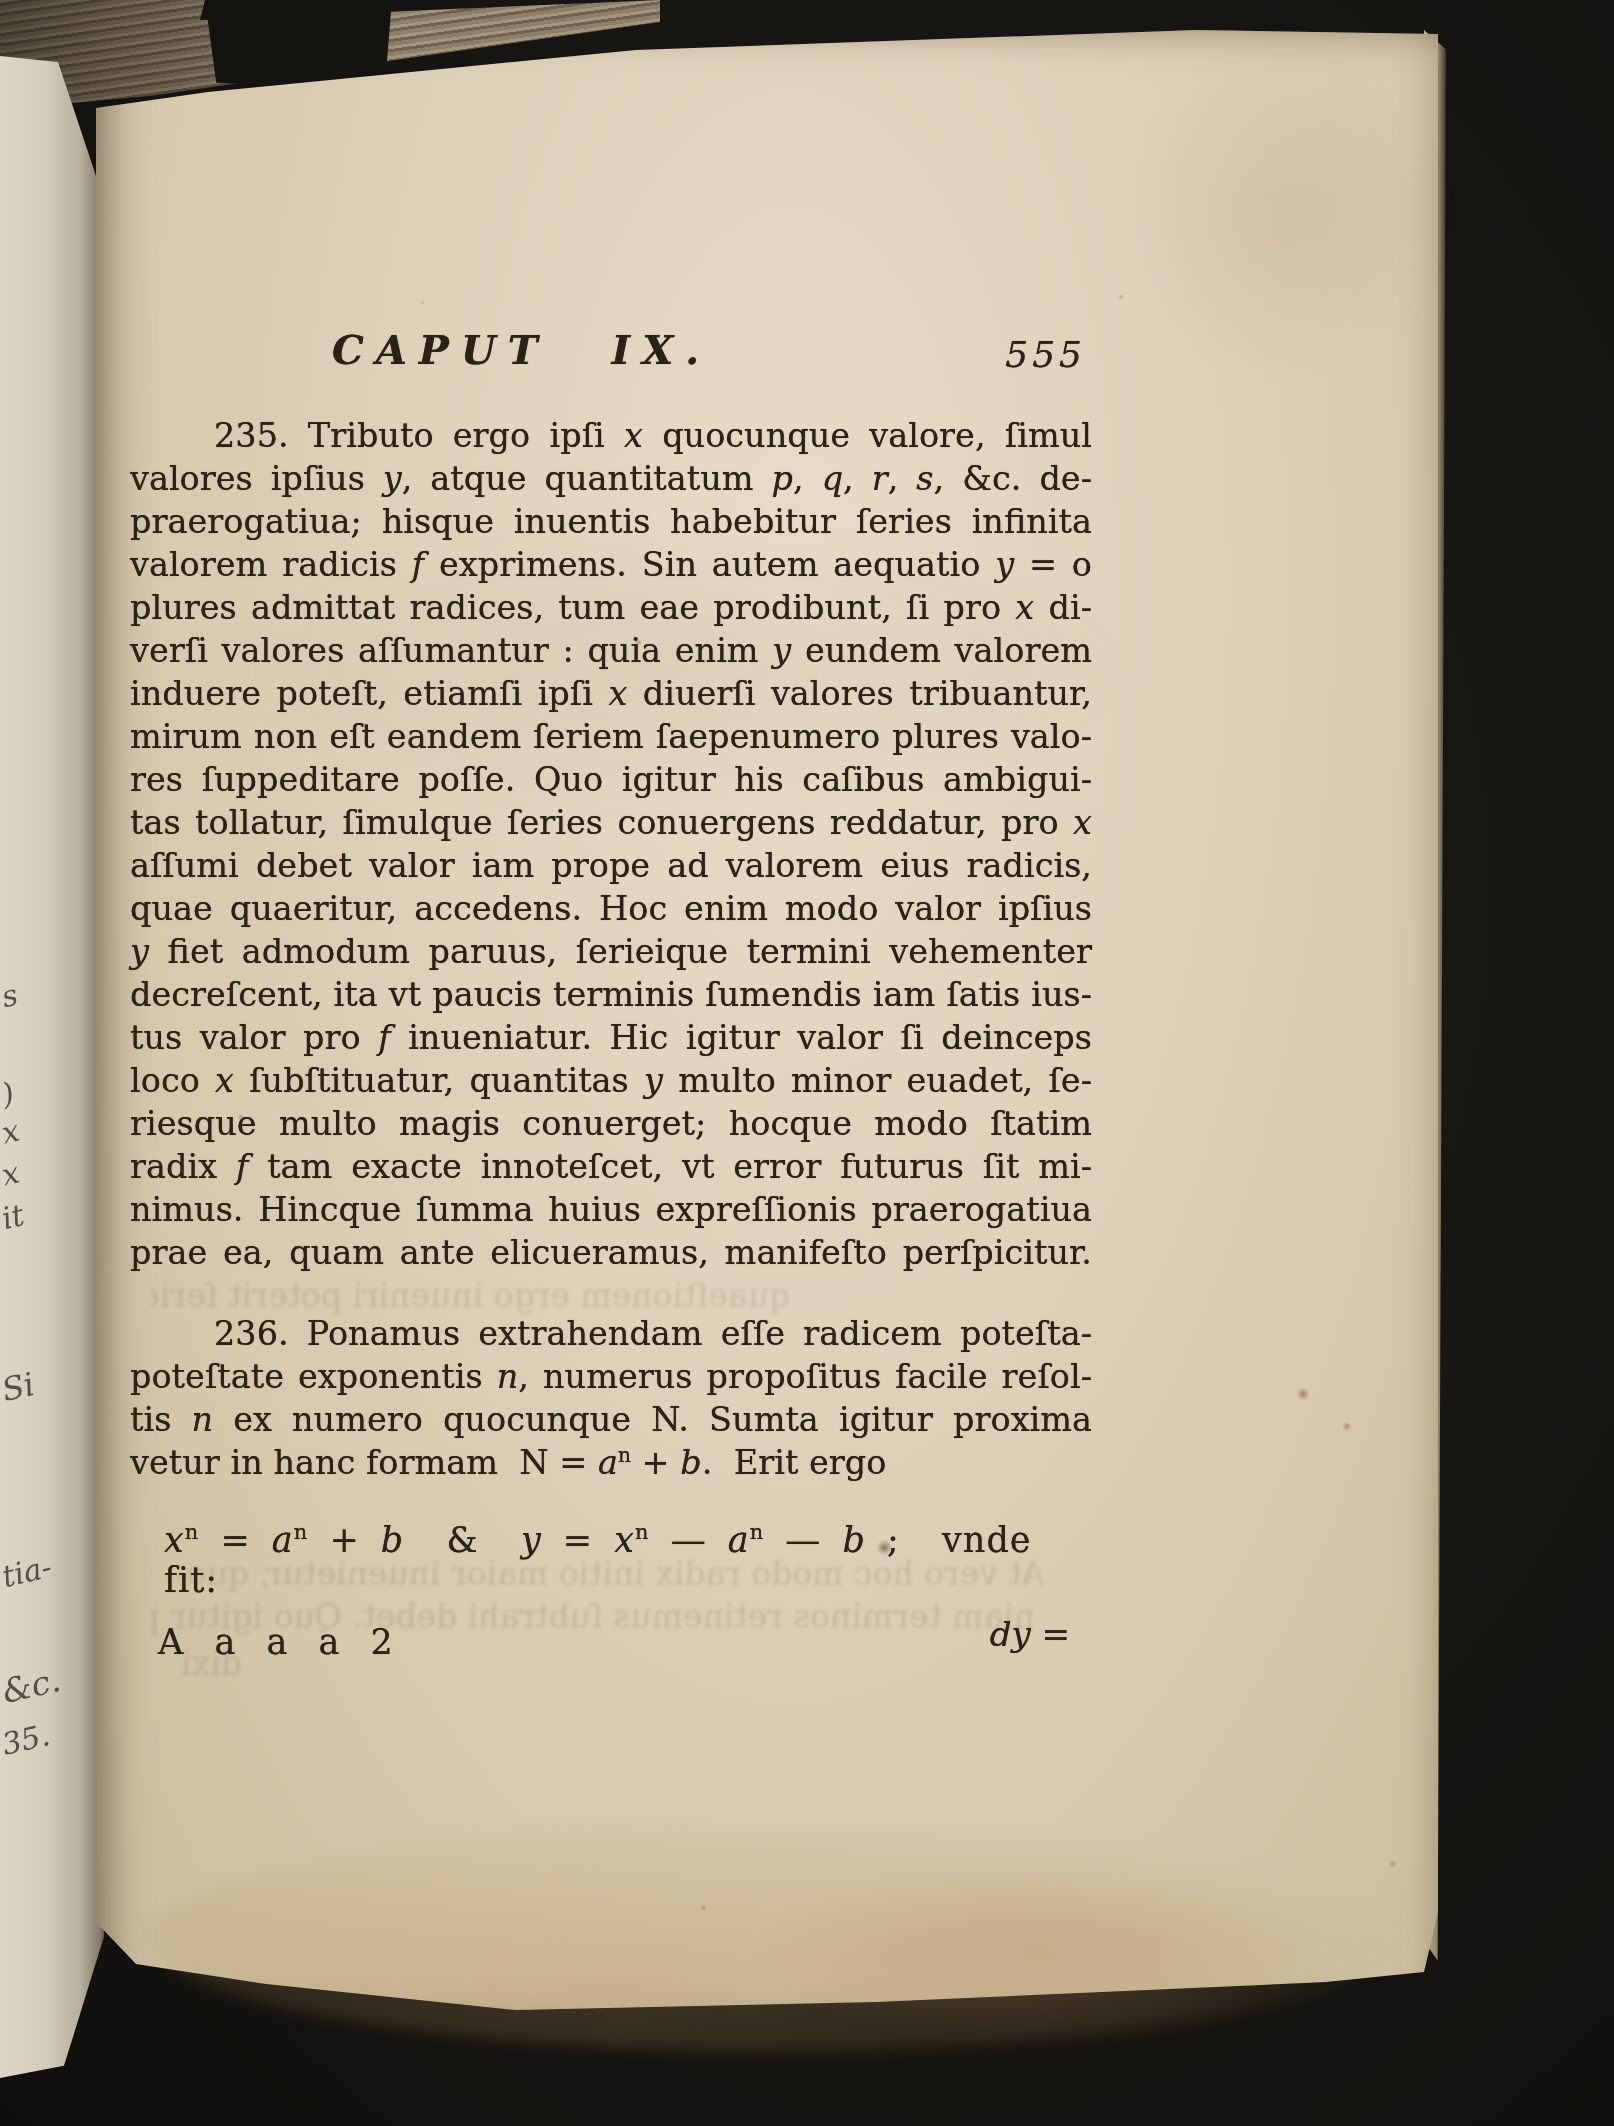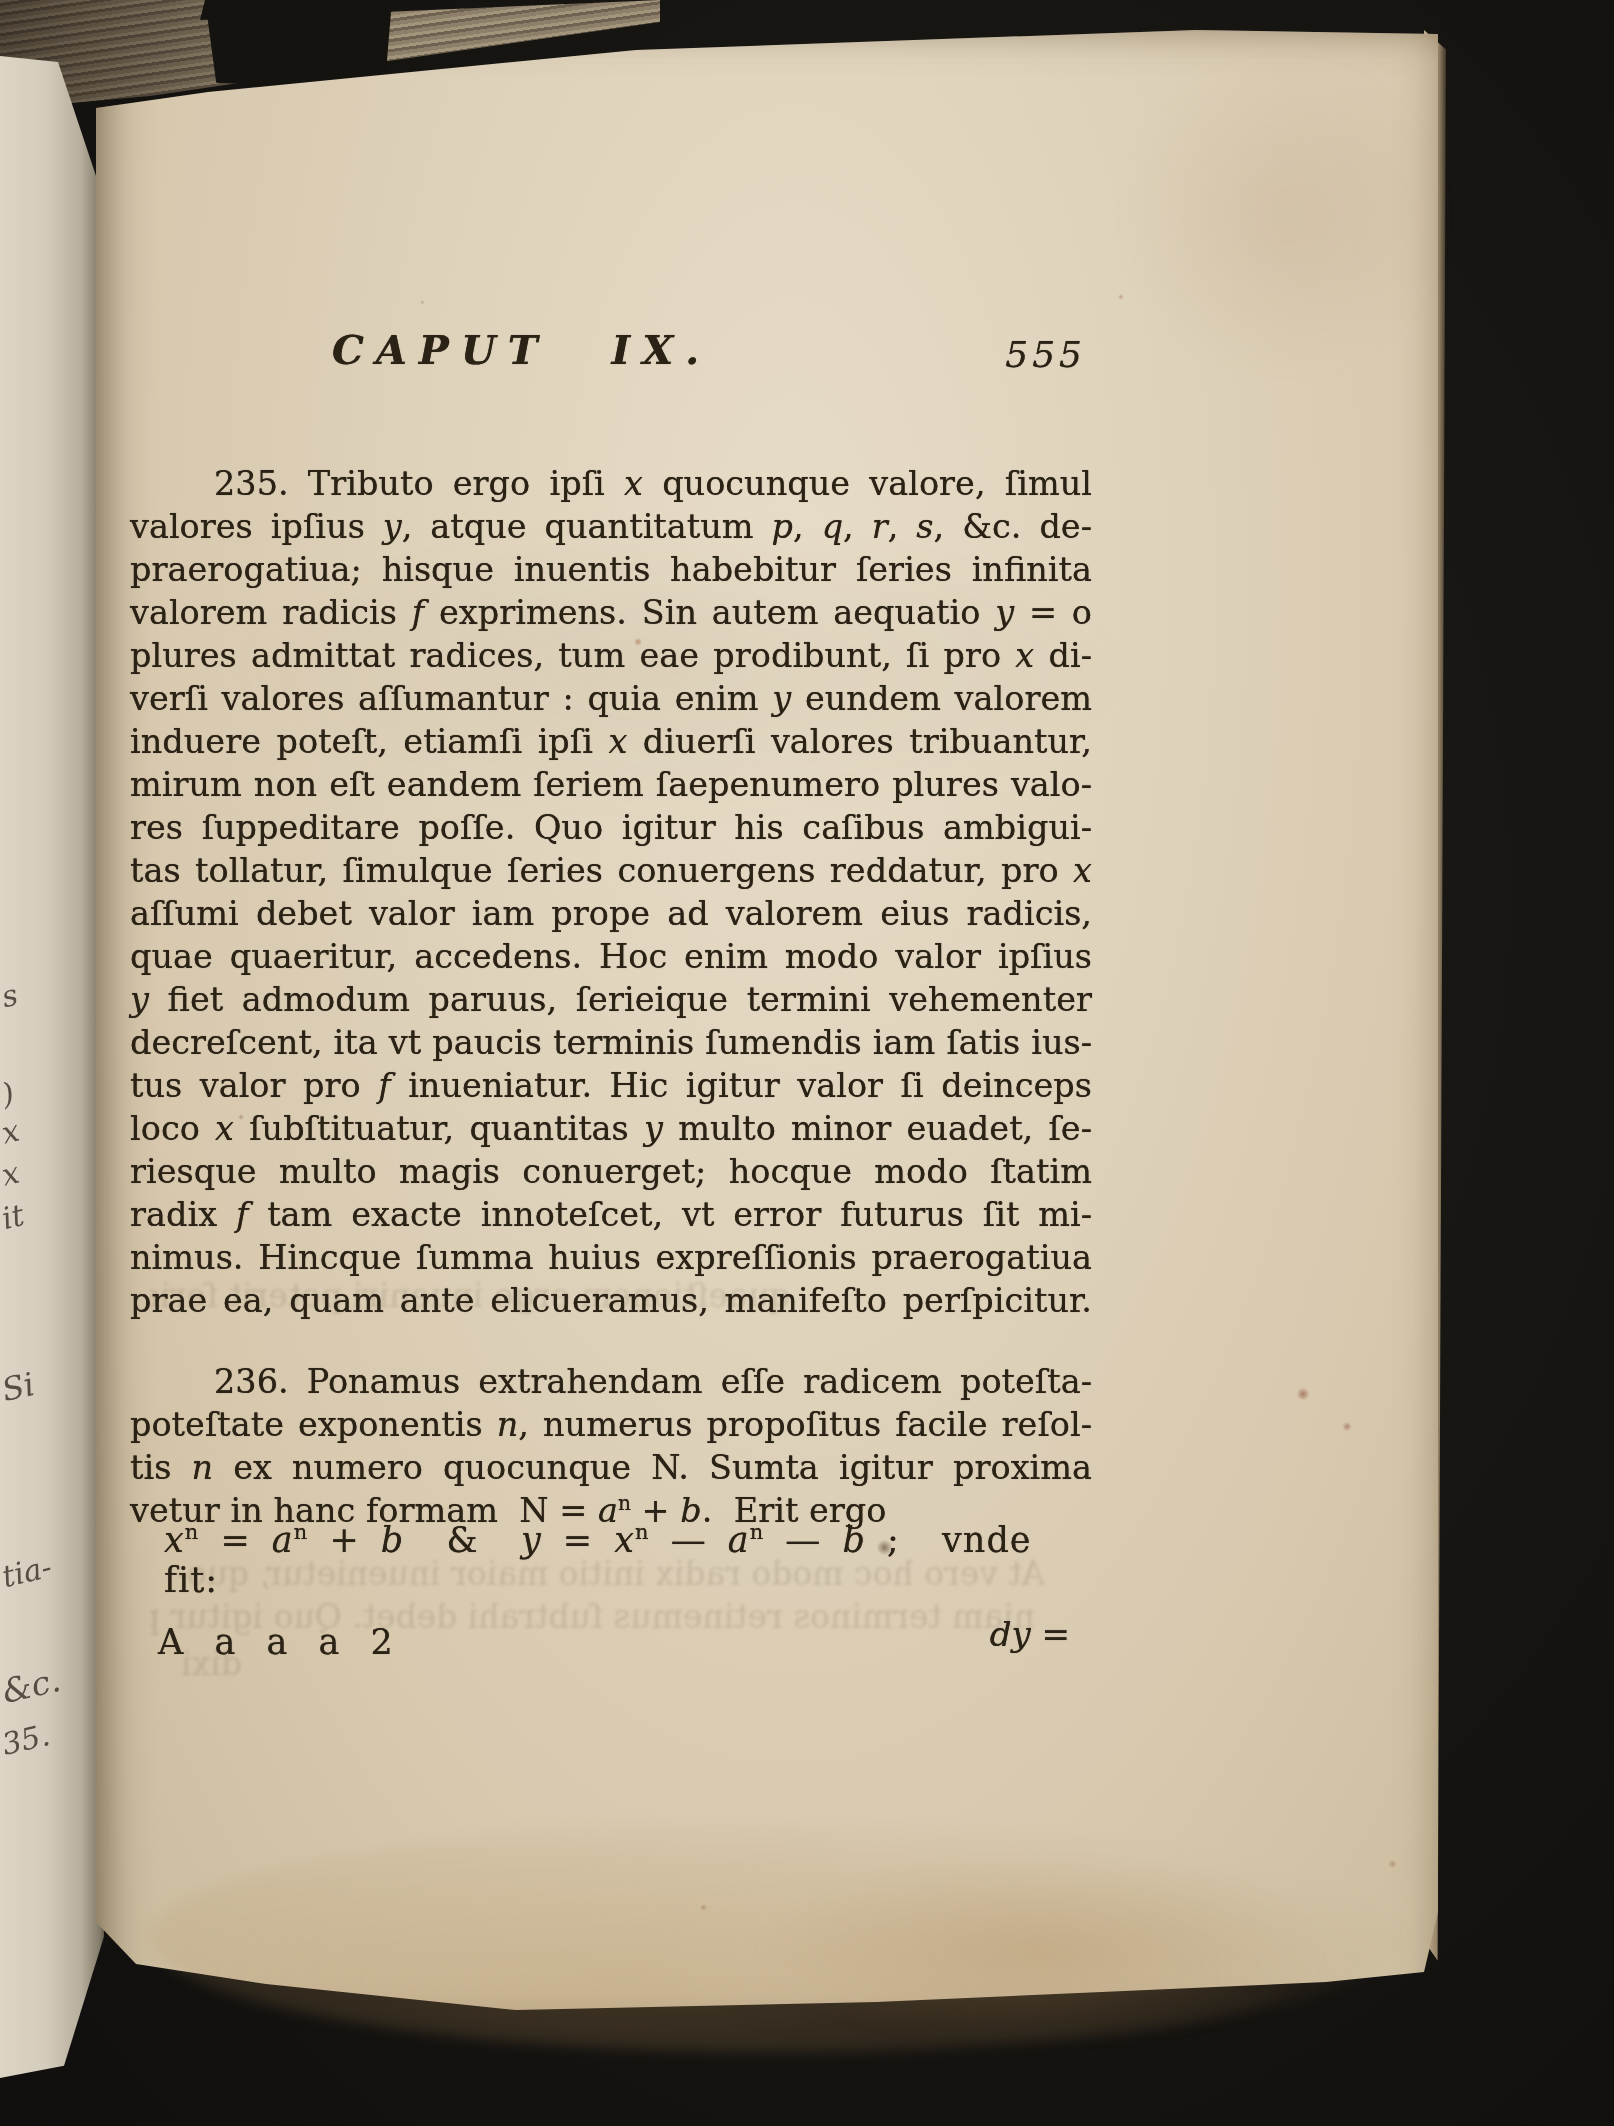--- a/index.html
+++ b/index.html
@@ -68,21 +68,21 @@
   .g2{left:150px;top:1597px;width:885px}
   .g3{left:146px;top:1644px;width:96px}
 
   
   .textcol{color:#2b2216;text-shadow:0 0 .7px rgba(43,34,22,.85);}
   .header-row{position:absolute;left:130px;top:326px;width:962px;height:52px;text-align:right;}
   .chapter{position:absolute;left:202px;top:0;font-size:40px;font-style:italic;font-weight:bold;
     letter-spacing:.30em;word-spacing:.9em;white-space:nowrap;}
   .pagenum{position:absolute;right:6px;top:8px;font-size:36px;font-style:italic;letter-spacing:4px;}
 
-  .para{position:absolute;left:130px;width:962px;margin-top:48px;}
+  .para{position:absolute;left:130px;width:962px;}
   .p0{top:414px}.p1{top:1312px}
   .line{height:43px;line-height:43px;font-size:33.5px;text-align:justify;text-align-last:justify;}
   .line.indent{padding-left:84px}
   .line.nojust{text-align-last:left}
   .line i, .formula i, .catchword i{font-style:italic}
   sup{font-size:.6em;vertical-align:super;line-height:0;}
 
   .formula{position:absolute;left:164px;top:1520px;width:930px;height:48px;
     font-size:35px;letter-spacing:1px;word-spacing:9px;}
   .sigrow{position:absolute;left:130px;top:1622px;width:962px;height:60px;}

